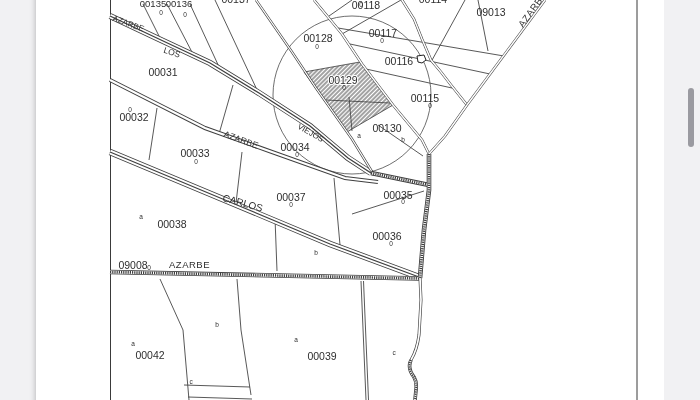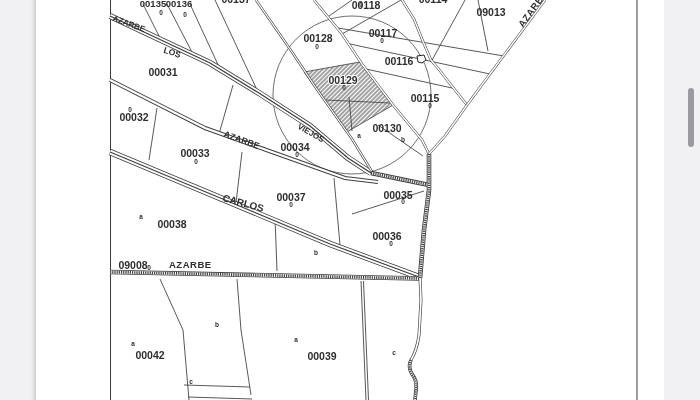--- a/index.html
+++ b/index.html
@@ -1,16 +1,16 @@
 <!DOCTYPE html>
 <html><head>
 <meta charset="utf-8">
 <style>
 html,body{margin:0;padding:0;background:#fff;}
-#wrap{position:relative;width:700px;height:400px;overflow:hidden;background:#fff;font-family:"Liberation Sans",sans-serif;font-weight:bold;}
+#wrap{position:relative;width:700px;height:400px;overflow:hidden;background:#fff;font-family:"Liberation Sans",sans-serif;}
 #page{position:absolute;left:36px;top:-10px;width:628px;height:420px;background:#fff;box-shadow:0 0 6px rgba(0,0,0,0.28);}
 .strip{position:absolute;top:0;height:400px;background:#f1f1f3;}
 #sb{position:absolute;left:688px;top:88px;width:5.5px;height:59px;background:#9a9aa0;border-radius:3px;}
 svg{position:absolute;left:0;top:0;}
 text{fill:#2e2e2e;}
 </style>
 </head>
 <body>
 <div id="wrap">
 <div class="strip" style="left:0;width:36px;"></div>

